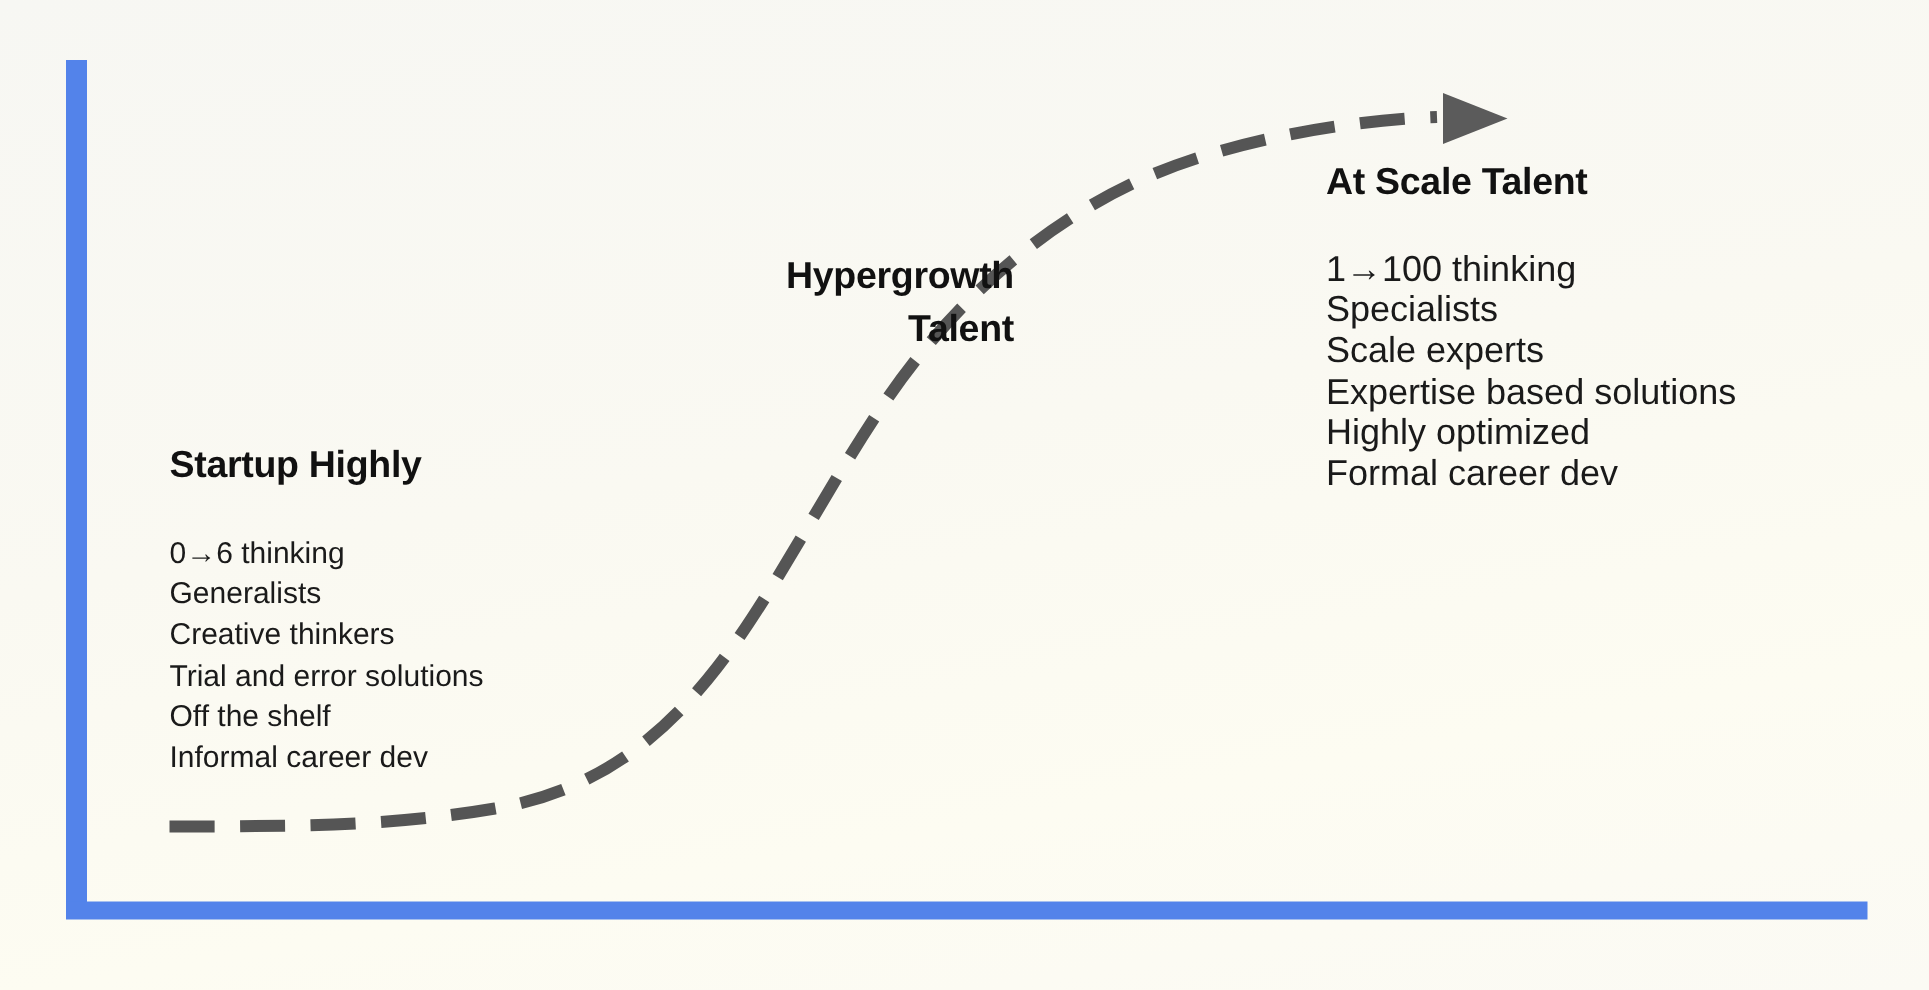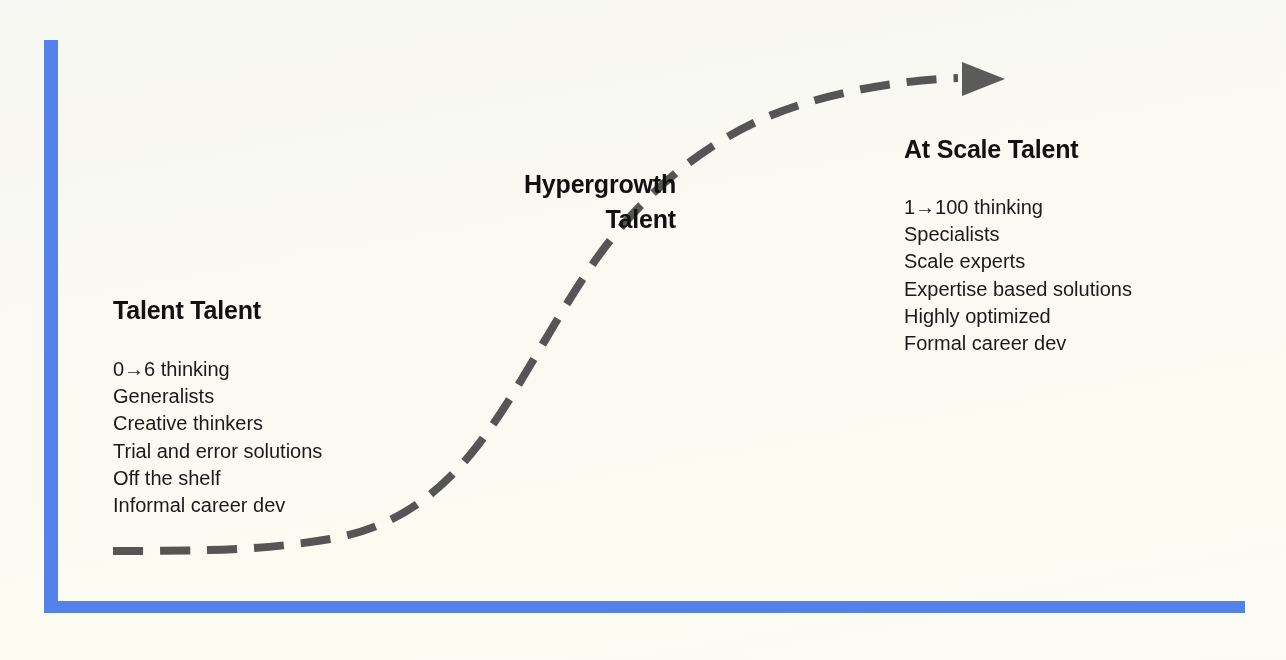--- a/index.html
+++ b/index.html
@@ -65,29 +65,28 @@
     line-height: 35px;
   }
   #stage-hypergrowth .stage-list {
     font-size: 20px;
     line-height: 27.2px;
     margin-top: 23px;
   }
   
   #stage-atscale {
     left: 884px;
-    top: 132px;
-    margin-left: 20px;
+    top: 104px;
   }
   #stage-atscale .stage-title {
     font-size: 25px;
     line-height: 34px;
   }
   #stage-atscale .stage-list {
-    font-size: 20px;
+    font-size: 24px;
     line-height: 27.2px;
     margin-top: 28px;
   }
 </style>
 </head>
 <body>
 
 <div id="canvas">
 
   <svg id="axis-layer" viewBox="0 0 1286 660">
@@ -99,21 +98,21 @@
     <path id="growth-curve" d="M 113 551
              C 210 551, 265 550, 330 539
              C 395 528, 440 494, 478 445
              C 516 396, 548 330, 590 268
              C 632 206, 690 152, 760 120
              C 820 93, 900 80, 958 78" fill="none" stroke="#555555" stroke-width="8" stroke-linecap="butt" stroke-dasharray="30 17"></path>
     <polygon id="curve-arrowhead" points="962,62 1005,79 962,96" fill="#5b5b5b"></polygon>
   </svg>
 
   <div class="stage" id="stage-startup">
-    <div class="stage-title">Talent Talent</div>
+    <div class="stage-title">Startup Highly</div>
     <div class="stage-list">0→6 thinking
 Generalists
 Creative thinkers
 Trial and error solutions
 Off the shelf
 Informal career dev</div>
   </div>
 
   <div class="stage" id="stage-hypergrowth">
     <div class="stage-title">Hypergrowth

